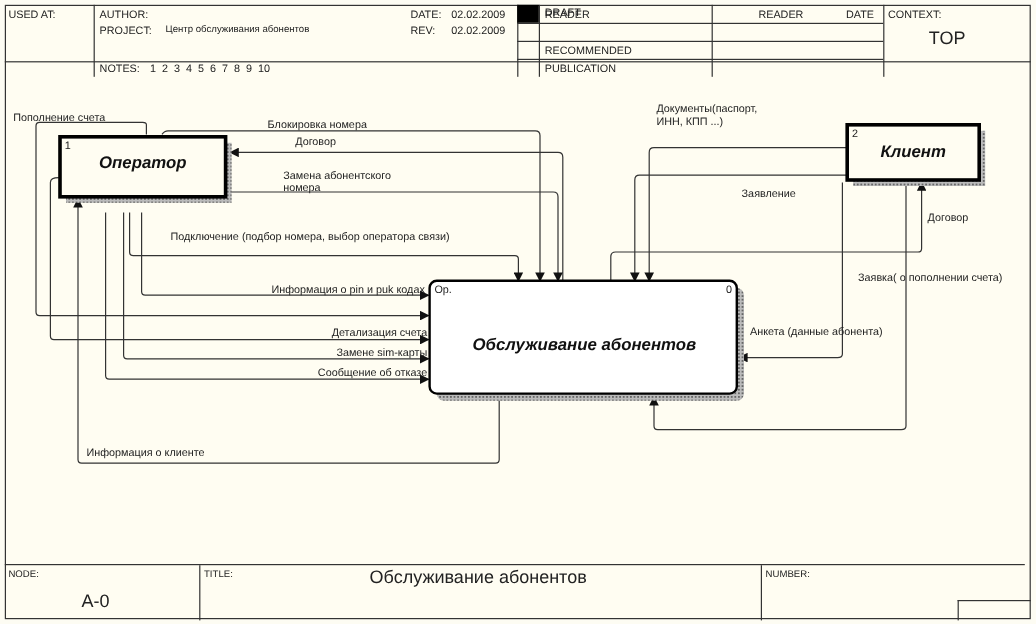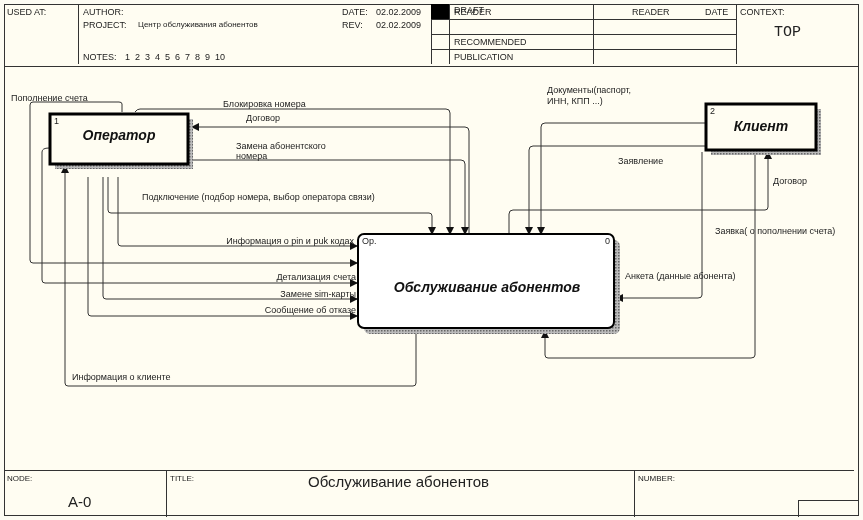--- a/index.html
+++ b/index.html
@@ -1,18 +1,18 @@
 <!DOCTYPE html>
 <html><head>
 <meta charset="utf-8">
 <style>
   html,body{margin:0;padding:0;}
   body{width:863px;height:520px;background:#fdfcf3;font-family:"Liberation Sans",sans-serif;position:relative;overflow:hidden;}
   .frame{position:absolute;left:4px;top:4px;width:855px;height:512px;border:1px solid #333;box-sizing:border-box;background:#fffdf2;}
-  .hdr{position:absolute;left:4px;top:4px;width:855px;height:63px;border-bottom:1px solid #333;box-sizing:border-box;}
+  .hdr{position:absolute;left:4px;top:4px;width:855px;height:48px;border-bottom:1px solid #333;box-sizing:border-box;}
   .vline{position:absolute;border-left:1px solid #333;}
   .hline{position:absolute;border-top:1px solid #333;}
   .t{position:absolute;font-size:9px;color:#222;white-space:nowrap;}
   .ftr{position:absolute;left:4px;top:470px;width:850px;height:46px;border-top:1px solid #333;box-sizing:border-box;}
   svg{position:absolute;left:0;top:0;}
   .lbl{font-family:"Liberation Sans",sans-serif;font-size:9px;fill:#222;}
   .box-title{font-family:"Liberation Sans",sans-serif;font-weight:bold;font-style:italic;fill:#111;}
 </style>
 </head>
 <body>
@@ -41,21 +41,21 @@
   <div class="t" style="left:450px;top:3px;">READER</div>
   <div class="t" style="left:450px;top:1px;">DRAFT</div>
   <div class="t" style="left:450px;top:33px;text-align:right;">RECOMMENDED</div>
   <div class="t" style="left:450px;top:48px;">PUBLICATION</div>
 
   <div class="vline" style="left:589px;top:0;height:60px;"></div>
   <div class="t" style="left:593px;top:3px;margin-left:35px;">READER</div>
   <div class="t" style="left:701px;top:3px;">DATE</div>
   <div class="vline" style="left:732px;top:0;height:60px;"></div>
   <div class="t" style="left:736px;top:3px;">CONTEXT:</div>
-  <div class="t" style="left:770px;top:20px;font-size:15px;font-family:Liberation Mono, monospace;">TOP</div>
+  <div class="t" style="left:770px;top:20px;font-size:15px;">TOP</div>
 </div>
 
 <svg width="863" height="520">
   <defs>
     <marker id="ah" markerWidth="8" markerHeight="8" refX="7" refY="4" orient="auto" markerUnits="userSpaceOnUse">
       <path d="M0,0 L8,4 L0,8 z" fill="#111"></path>
     </marker>
     <pattern id="hatch" width="3" height="3" patternUnits="userSpaceOnUse">
       <rect width="3" height="3" fill="#bbb"></rect>
       <rect width="1.5" height="1.5" fill="#666"></rect>

